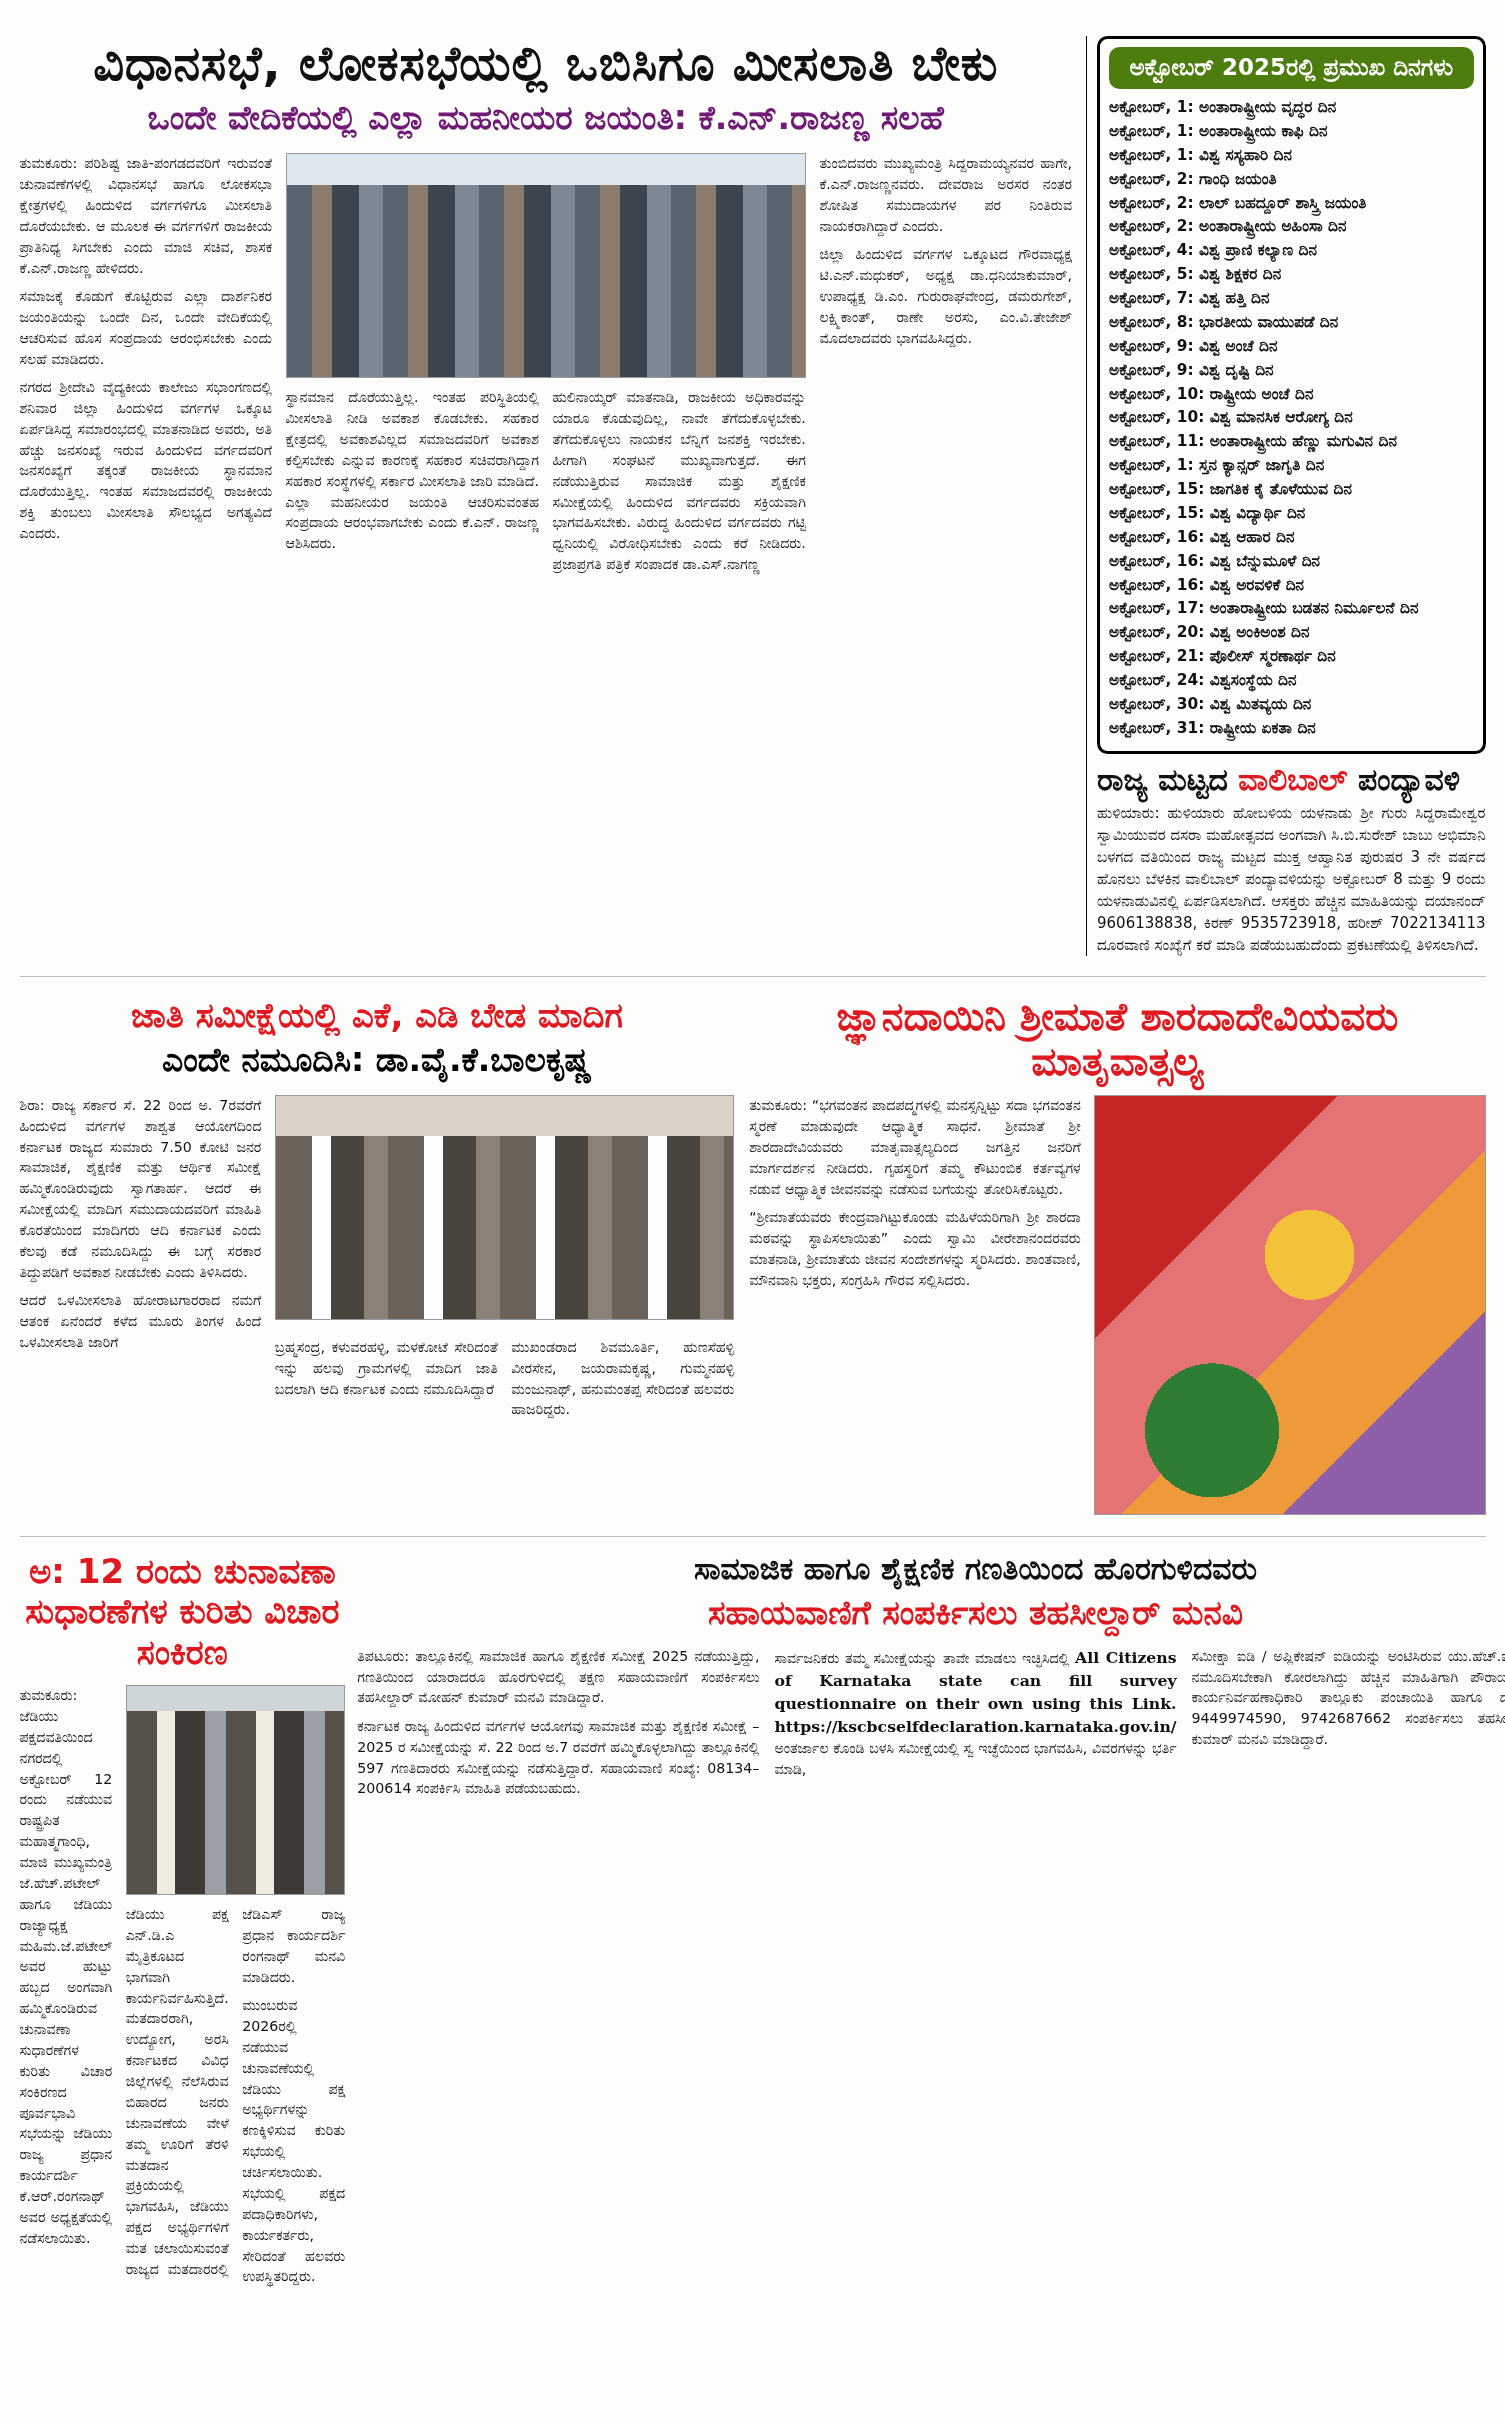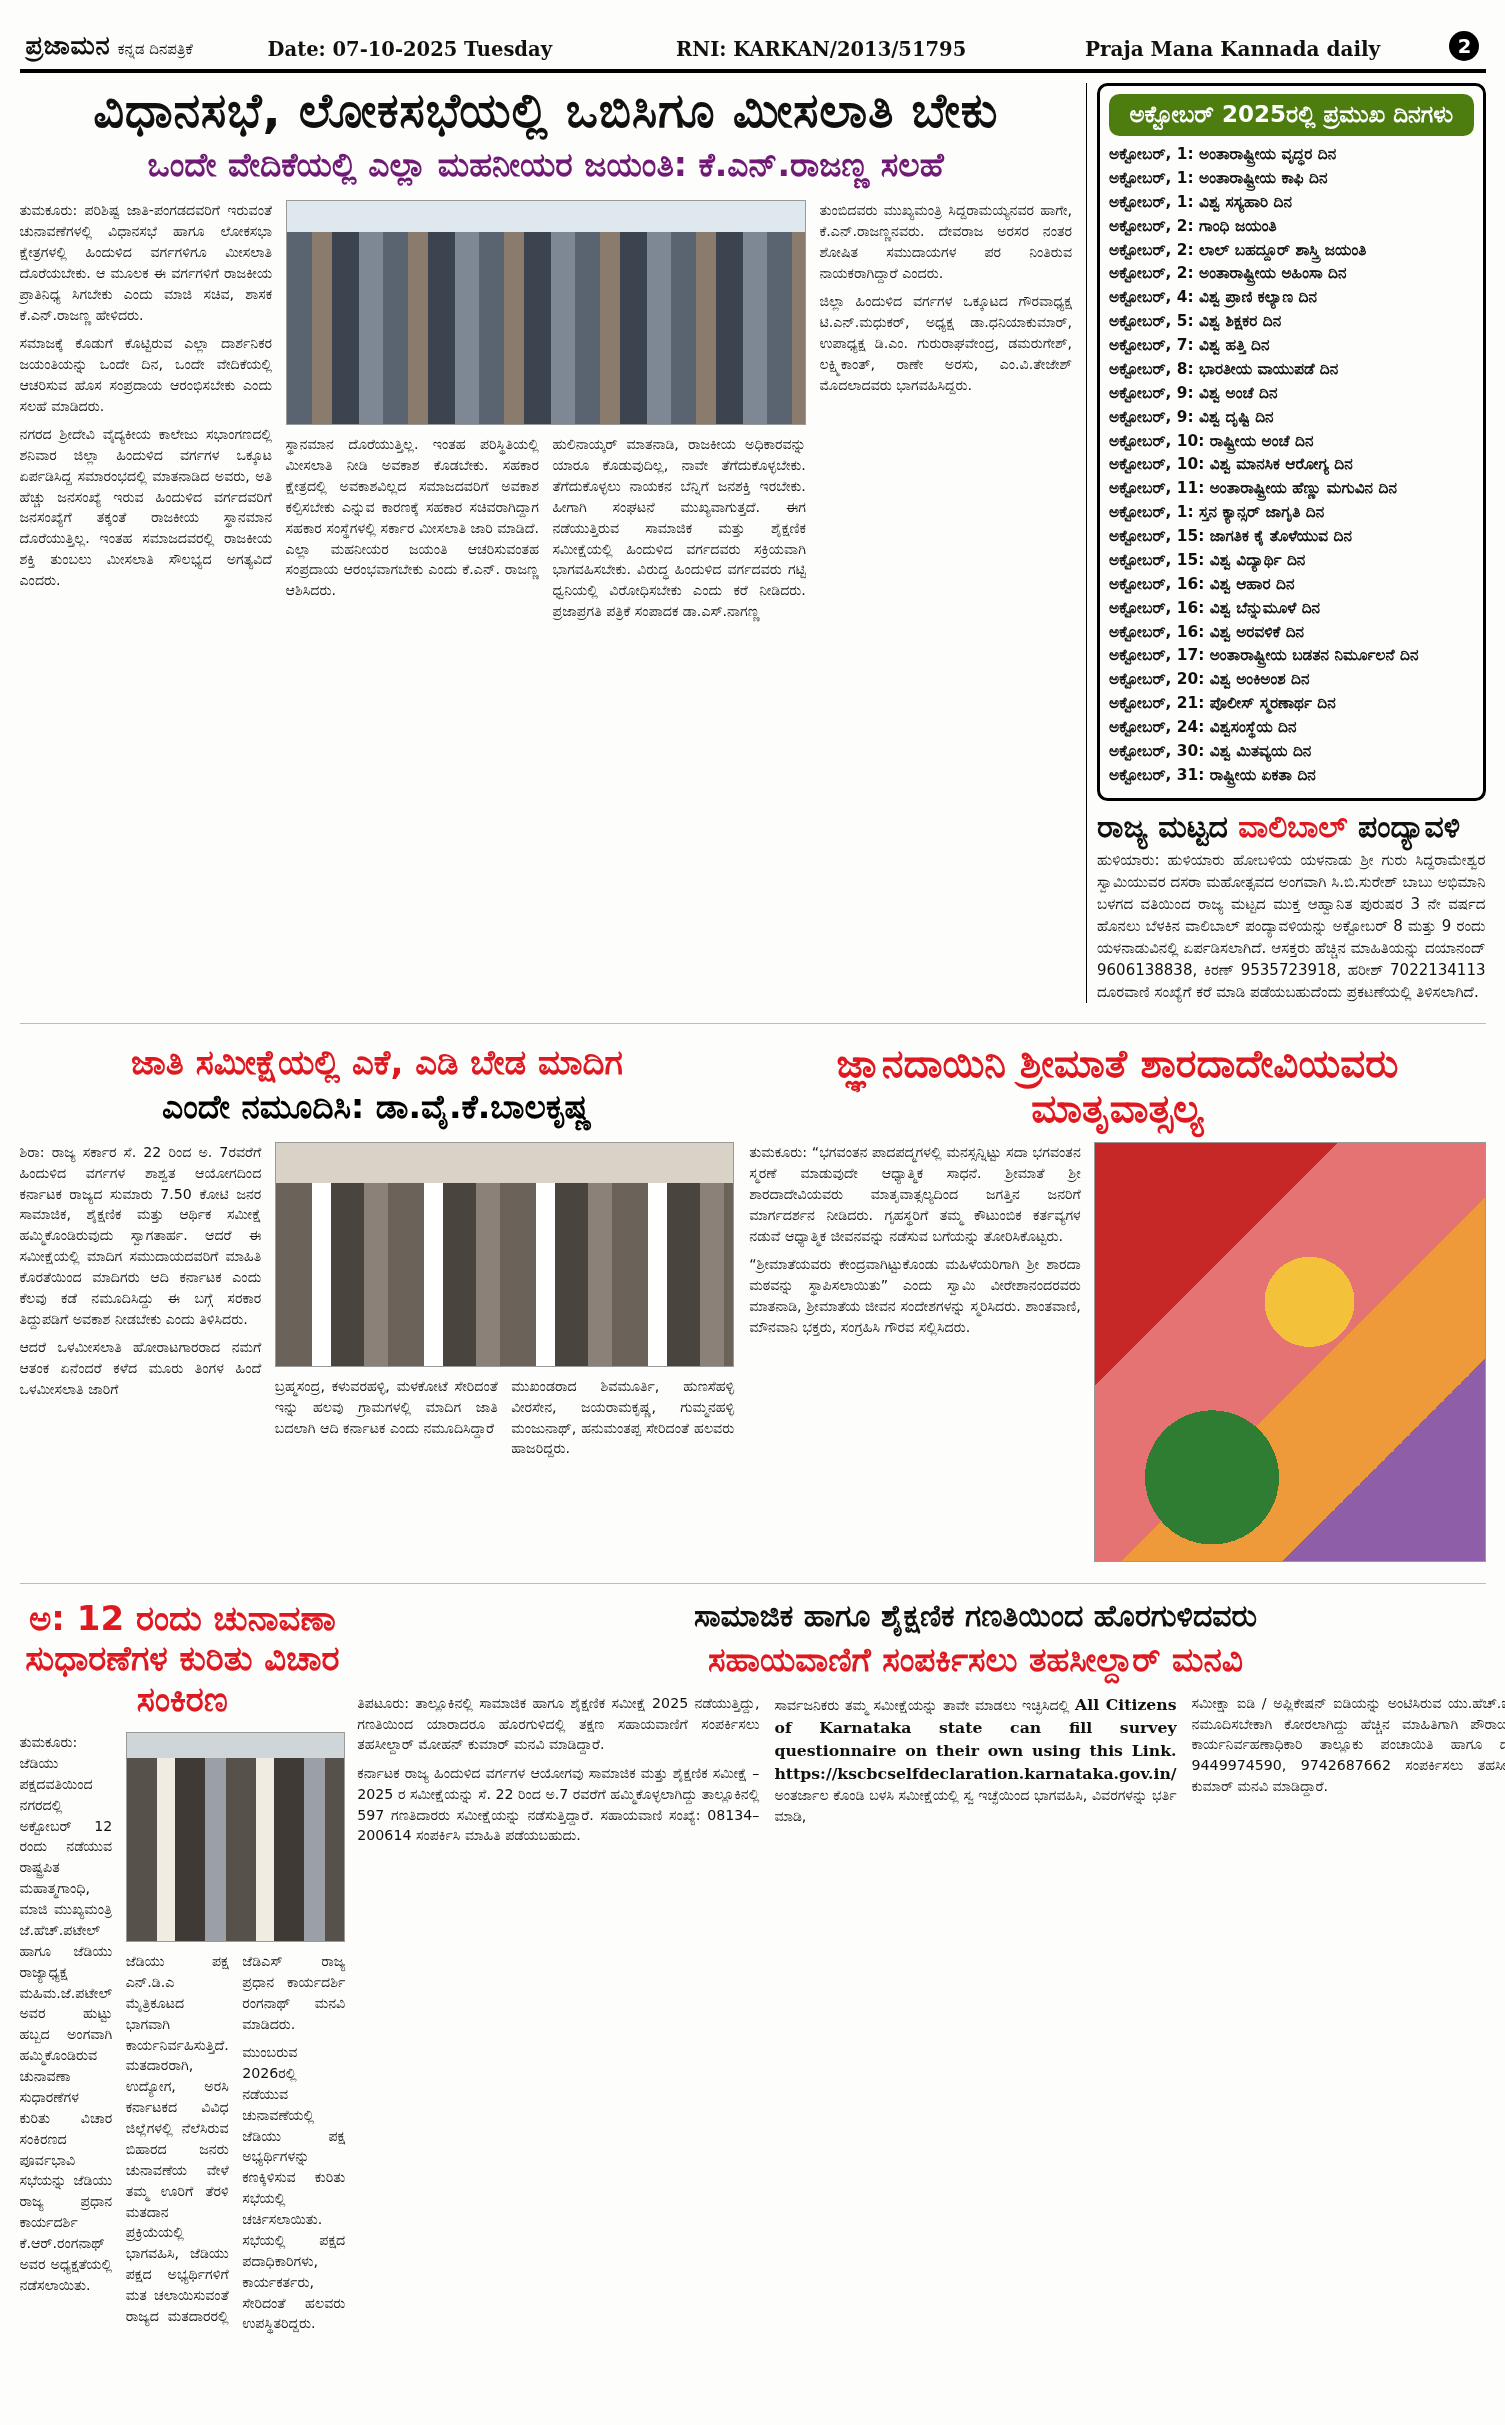--- a/index.html
+++ b/index.html
@@ -85,30 +85,20 @@
   .art5-head-blk { font-size:30px; font-weight:bold; text-align:center; line-height:1.2; }
   .art5-head-red { font-size:33px; font-weight:bold; color:#e0181f; text-align:center; line-height:1.2; margin-top:6px; }
   .art5-cols { column-count:3; column-gap:15px; margin-top:13.5px; }
   .english { font-family:"DejaVu Serif","Liberation Serif",serif; font-weight:bold; font-size:15.7px; }
 </style>
 </head>
 <body>
 
 <div class="page">
 
-  <div class="masthead">
-    <div class="logo-wrap">
-      <span class="logo-main">ಪ್ರಜಾಮನ</span>
-      <span class="logo-sub">ಕನ್ನಡ ದಿನಪತ್ರಿಕೆ</span>
-    </div>
-    <div class="mh-date">Date: 07-10-2025 Tuesday</div>
-    <div class="mh-rni">RNI: KARKAN/2013/51795</div>
-    <div class="mh-title">Praja Mana Kannada daily</div>
-    <div class="pagenum">2</div>
-  </div>
 
   <div class="top-zone">
     <div>
       <div class="headline-1">ವಿಧಾನಸಭೆ, ಲೋಕಸಭೆಯಲ್ಲಿ ಒಬಿಸಿಗೂ ಮೀಸಲಾತಿ ಬೇಕು</div>
       <div class="headline-2">ಒಂದೇ ವೇದಿಕೆಯಲ್ಲಿ ಎಲ್ಲಾ ಮಹನೀಯರ ಜಯಂತಿ: ಕೆ.ಎನ್.ರಾಜಣ್ಣ ಸಲಹೆ</div>
 
       <div class="art1-grid">
         <div class="bodytext">
           <p>ತುಮಕೂರು: ಪರಿಶಿಷ್ಟ ಜಾತಿ-ಪಂಗಡದವರಿಗೆ ಇರುವಂತೆ ಚುನಾವಣೆಗಳಲ್ಲಿ ವಿಧಾನಸಭೆ ಹಾಗೂ ಲೋಕಸಭಾ ಕ್ಷೇತ್ರಗಳಲ್ಲಿ ಹಿಂದುಳಿದ ವರ್ಗಗಳಿಗೂ ಮೀಸಲಾತಿ ದೊರೆಯಬೇಕು. ಆ ಮೂಲಕ ಈ ವರ್ಗಗಳಿಗೆ ರಾಜಕೀಯ ಪ್ರಾತಿನಿಧ್ಯ ಸಿಗಬೇಕು ಎಂದು ಮಾಜಿ ಸಚಿವ, ಶಾಸಕ ಕೆ.ಎನ್.ರಾಜಣ್ಣ ಹೇಳಿದರು.</p>
           <p>ಸಮಾಜಕ್ಕೆ ಕೊಡುಗೆ ಕೊಟ್ಟಿರುವ ಎಲ್ಲಾ ದಾರ್ಶನಿಕರ ಜಯಂತಿಯನ್ನು ಒಂದೇ ದಿನ, ಒಂದೇ ವೇದಿಕೆಯಲ್ಲಿ ಆಚರಿಸುವ ಹೊಸ ಸಂಪ್ರದಾಯ ಆರಂಭಿಸಬೇಕು ಎಂದು ಸಲಹೆ ಮಾಡಿದರು.</p>
@@ -172,21 +162,21 @@
     <div>
       <div class="art2-head-red">ಜಾತಿ ಸಮೀಕ್ಷೆಯಲ್ಲಿ ಎಕೆ, ಎಡಿ ಬೇಡ ಮಾದಿಗ</div>
       <div class="art2-head-blk">ಎಂದೇ ನಮೂದಿಸಿ: ಡಾ.ವೈ.ಕೆ.ಬಾಲಕೃಷ್ಣ</div>
       <div class="art2-grid">
         <div class="bodytext">
           <p>ಶಿರಾ: ರಾಜ್ಯ ಸರ್ಕಾರ ಸೆ. 22 ರಿಂದ ಅ. 7ರವರೆಗೆ ಹಿಂದುಳಿದ ವರ್ಗಗಳ ಶಾಶ್ವತ ಆಯೋಗದಿಂದ ಕರ್ನಾಟಕ ರಾಜ್ಯದ ಸುಮಾರು 7.50 ಕೋಟಿ ಜನರ ಸಾಮಾಜಿಕ, ಶೈಕ್ಷಣಿಕ ಮತ್ತು ಆರ್ಥಿಕ ಸಮೀಕ್ಷೆ ಹಮ್ಮಿಕೊಂಡಿರುವುದು ಸ್ವಾಗತಾರ್ಹ. ಆದರೆ ಈ ಸಮೀಕ್ಷೆಯಲ್ಲಿ ಮಾದಿಗ ಸಮುದಾಯದವರಿಗೆ ಮಾಹಿತಿ ಕೊರತೆಯಿಂದ ಮಾದಿಗರು ಆದಿ ಕರ್ನಾಟಕ ಎಂದು ಕೆಲವು ಕಡೆ ನಮೂದಿಸಿದ್ದು ಈ ಬಗ್ಗೆ ಸರಕಾರ ತಿದ್ದುಪಡಿಗೆ ಅವಕಾಶ ನೀಡಬೇಕು ಎಂದು ತಿಳಿಸಿದರು.</p>
           <p>ಆದರೆ ಒಳಮೀಸಲಾತಿ ಹೋರಾಟಗಾರರಾದ ನಮಗೆ ಆತಂಕ ಏನೆಂದರೆ ಕಳೆದ ಮೂರು ತಿಂಗಳ ಹಿಂದೆ ಒಳಮೀಸಲಾತಿ ಜಾರಿಗೆ</p>
         </div>
         <div>
           <div class="photo photo-meeting"></div>
-          <div class="cols2 bodytext" style="column-count:2; column-gap:13.5px; margin-top:9px;">
+          <div class="cols2 bodytext" style="column-count:2; column-gap:13.5px; margin-top:17px;">
             <p>ಬ್ರಹ್ಮಸಂದ್ರ, ಕಳುವರಹಳ್ಳಿ, ಮಳಕೋಟೆ ಸೇರಿದಂತೆ ಇನ್ನು ಹಲವು ಗ್ರಾಮಗಳಲ್ಲಿ ಮಾದಿಗ ಜಾತಿ ಬದಲಾಗಿ ಆದಿ ಕರ್ನಾಟಕ ಎಂದು ನಮೂದಿಸಿದ್ದಾರೆ</p>
             <p>ಮುಖಂಡರಾದ ಶಿವಮೂರ್ತಿ, ಹುಣಸೆಹಳ್ಳಿ ವೀರಸೇನ, ಜಯರಾಮಕೃಷ್ಣ, ಗುಮ್ಮನಹಳ್ಳಿ ಮಂಜುನಾಥ್, ಹನುಮಂತಪ್ಪ ಸೇರಿದಂತೆ ಹಲವರು ಹಾಜರಿದ್ದರು.</p>
           </div>
         </div>
       </div>
     </div>
 
     <div>
       <div class="art3-head">ಜ್ಞಾನದಾಯಿನಿ ಶ್ರೀಮಾತೆ ಶಾರದಾದೇವಿಯವರು ಮಾತೃವಾತ್ಸಲ್ಯ</div>
       <div class="art3-grid">

